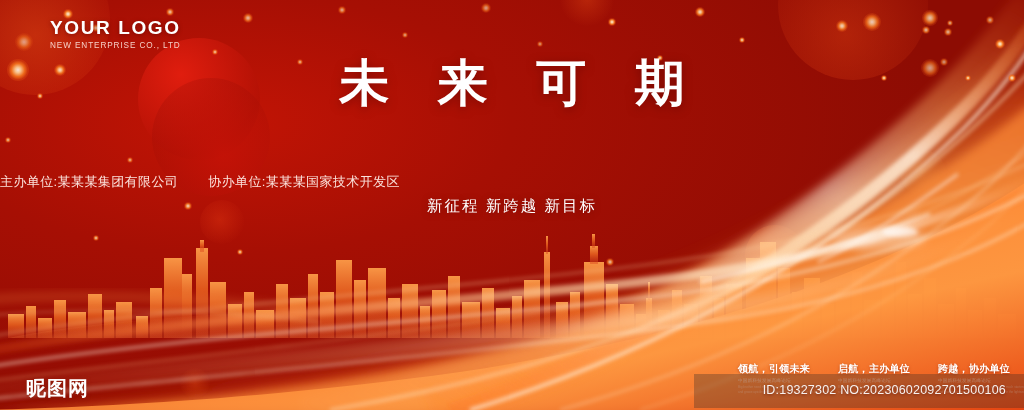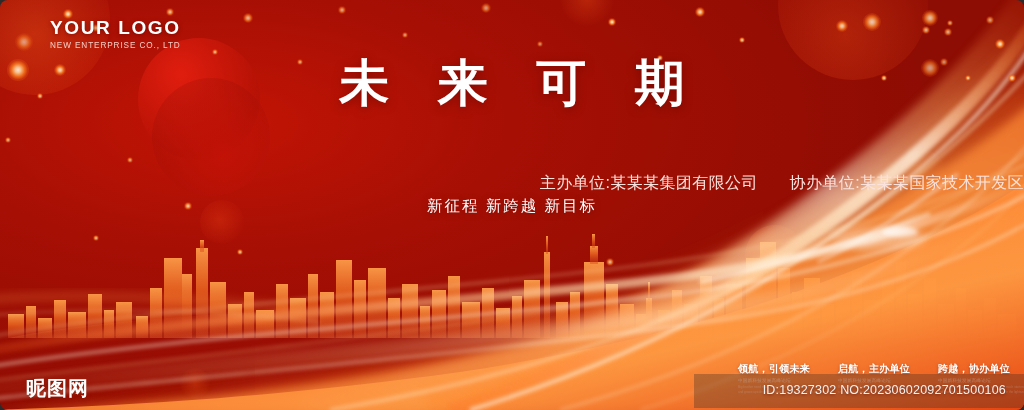--- a/index.html
+++ b/index.html
@@ -5,21 +5,20 @@
   html,body{margin:0;padding:0;background:#2b2b2b;}
   body{font-family:"Liberation Sans","DejaVu Sans",sans-serif;}
 
   .poster{
     position:relative;
     width:1024px;height:410px;
     overflow:hidden;
     background:
       radial-gradient(ellipse 70% 80% at 22% 30%, #c21405 0%, #a60f04 40%, #8d0c03 100%),
       linear-gradient(135deg,#b31306 0%, #9d0f04 55%, #8a0c03 100%);
-    border-radius: 8px;
   }
 
   
   .circ{position:absolute;border-radius:50%;pointer-events:none;}
   .c1{left:138px;top:38px;width:122px;height:122px;
       background:radial-gradient(circle at 35% 30%, rgba(226,30,15,.95), rgba(176,16,5,.55) 70%, rgba(176,16,5,0) 100%);}
   .c2{left:152px;top:78px;width:118px;height:118px;
       background:radial-gradient(circle at 60% 65%, rgba(196,18,7,.85), rgba(150,12,4,.25) 75%, rgba(150,12,4,0) 100%);}
   .c3{left:-40px;top:-55px;width:150px;height:150px;
       background:radial-gradient(circle at 50% 60%, rgba(240,90,25,.40), rgba(220,60,15,.10) 70%, rgba(220,60,15,0) 100%);}
@@ -54,22 +53,22 @@
   .logo-sub{color:#f6cfc6;font-size:8.2px;letter-spacing:.9px;margin-top:5px;line-height:1;}
 
   
   .title-cn{position:absolute;left:0;right:0;top:58px;text-align:center;z-index:20;
     color:#fff;font-family:"Liberation Serif","DejaVu Serif",serif;
     font-size:50px;font-weight:bold;letter-spacing:18px;text-indent:18px;line-height:1;
     text-shadow:0 2px 10px rgba(95,5,0,.55);}
   .title-en{position:absolute;left:0;right:0;top:124px;text-align:center;z-index:20;
     color:#fff;font-size:37px;font-weight:300;letter-spacing:1.5px;line-height:1;
     text-shadow:0 2px 9px rgba(95,5,0,.45);}
-  .orgline{position:absolute;left:0;right:0;top:175px;text-align:right;z-index:20;
-    color:#fbe2dc;font-size:16px;letter-spacing:.4px;line-height:1;}
+  .orgline{position:absolute;left:0;right:6px;top:175px;text-align:left;z-index:20;
+    color:#fbe2dc;font-size:13px;letter-spacing:.4px;line-height:1;}
   .orgline .gap{display:inline-block;width:22px;}
   .slogan{position:absolute;left:0;right:0;top:198px;text-align:center;z-index:20;
     color:#fff;font-size:15.5px;font-weight:normal;letter-spacing:2px;line-height:1;
     text-shadow:0 1px 6px rgba(95,5,0,.5);}
 
   
   .bslogans{position:absolute;left:718px;top:364px;width:320px;z-index:20;
     display:flex;justify-content:flex-end;}
   .bs{width:100px;}
   .bs-t{color:#fff;font-size:10px;font-weight:bold;letter-spacing:.3px;line-height:1;

